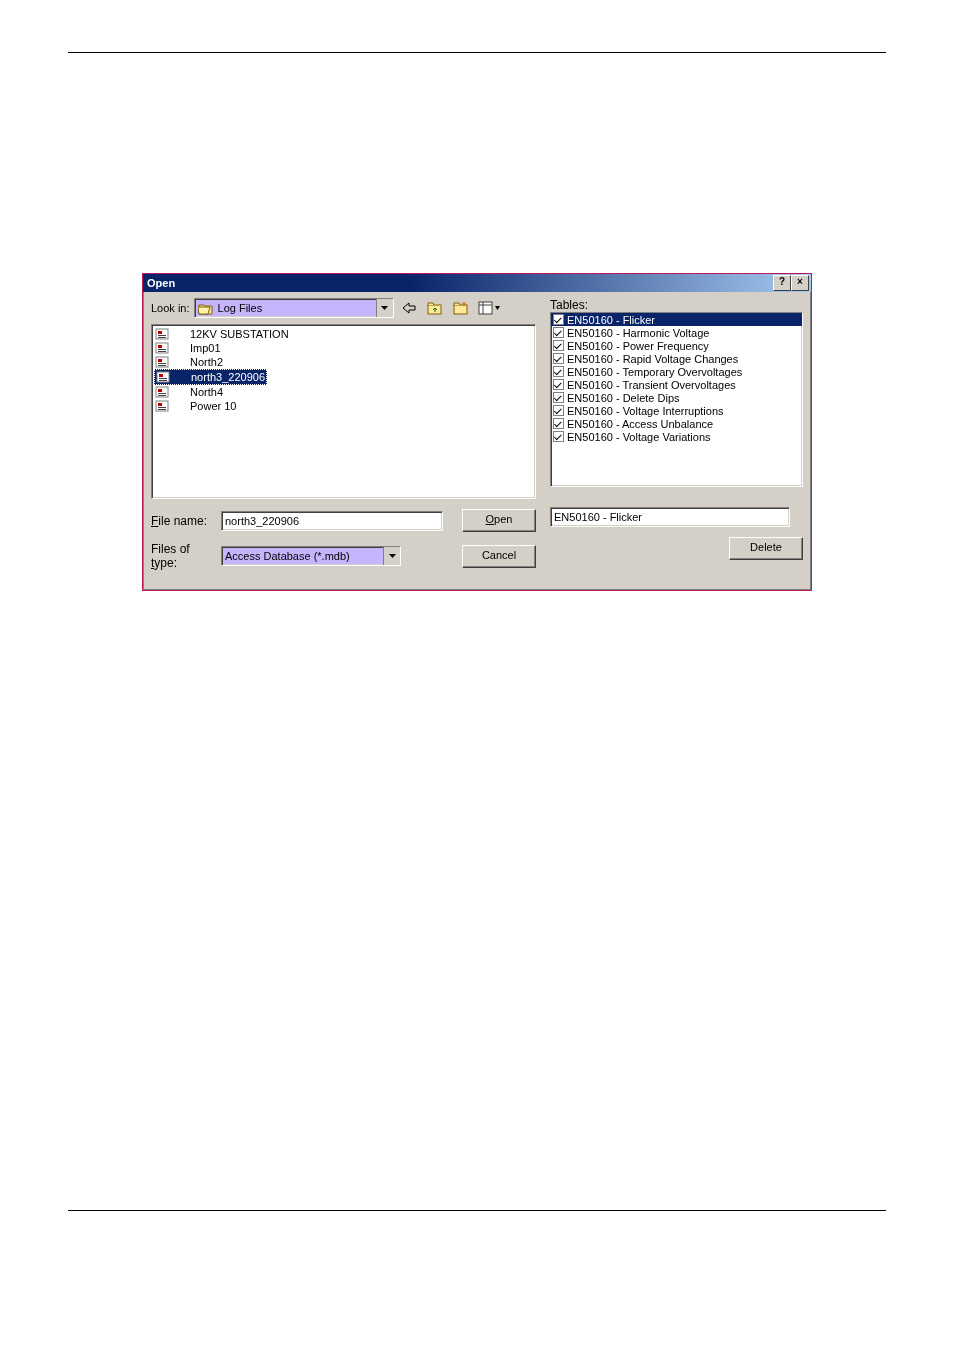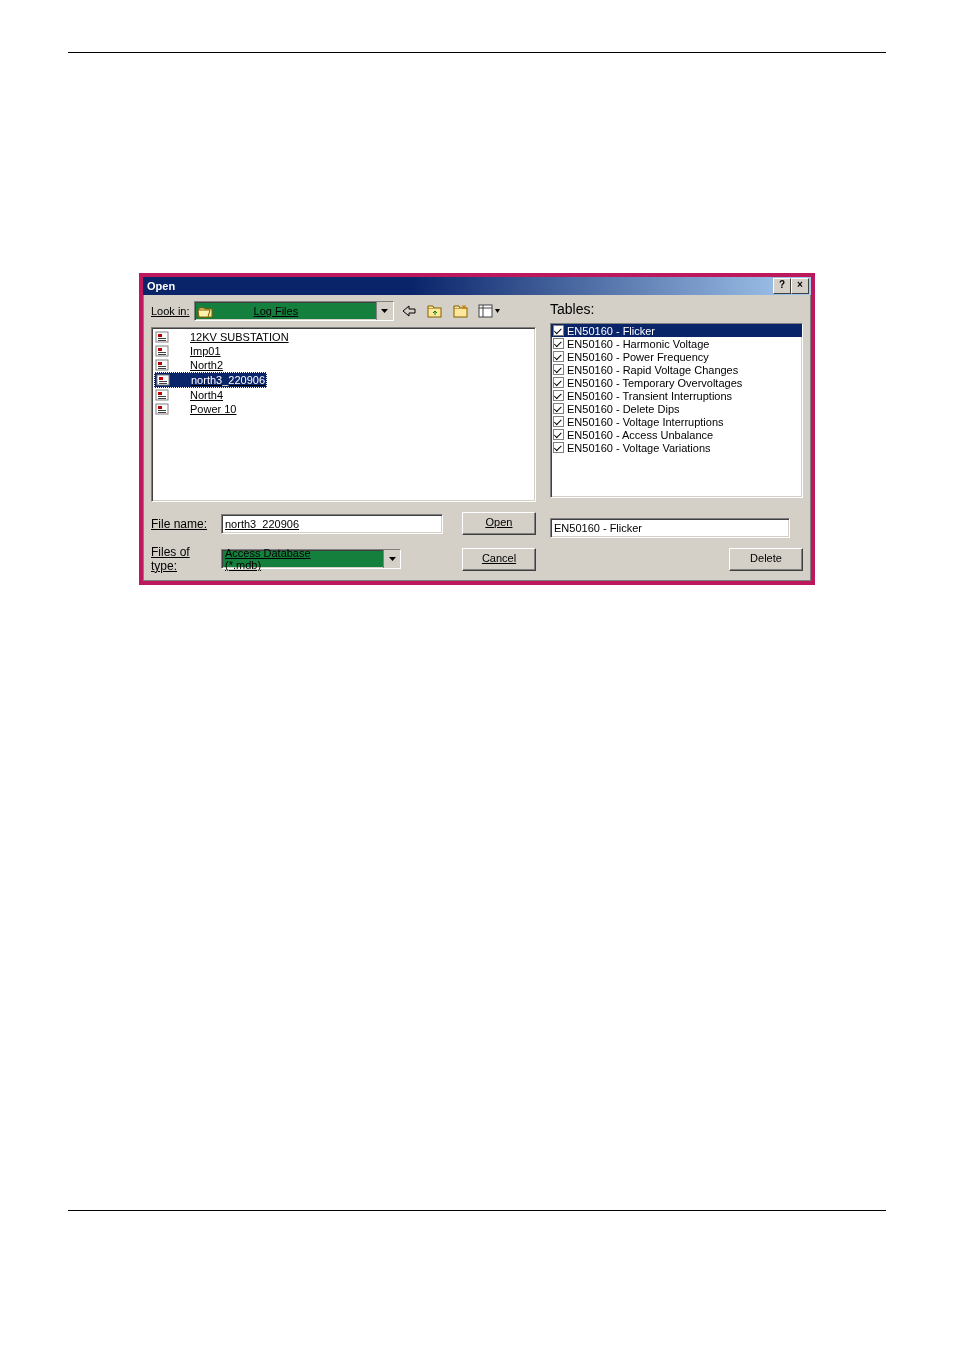--- a/index.html
+++ b/index.html
@@ -1,46 +1,46 @@
 <!DOCTYPE html>
 <html><head>
 <meta charset="utf-8">
 <style>
   html,body{margin:0;padding:0;background:#fff;font-family:"Tahoma","Segoe UI",Arial,sans-serif;font-size:11px;color:#000;}
   .page{width:954px;min-height:1351px;margin:0 auto;position:relative;box-sizing:border-box;padding:52px 68px;}
   .rule{border:none;border-top:1px solid #000;margin:0;}
   .top-rule{margin-bottom:220px;}
   .bottom-rule{position:absolute;left:68px;right:68px;bottom:140px;}
-  .dialog{width:668px;border:4px solid #be185d;background:#d4d0c8;margin:0 auto;box-shadow:0 0 0 1px #808080 inset;}
+  .dialog{width:668px;border:1px solid #be185d;background:#d4d0c8;margin:0 auto;box-shadow:0 0 0 1px #808080 inset;}
   .titlebar{height:18px;background:linear-gradient(to right,#0a246a 0%,#0a246a 40%,#a6caf0 100%);display:flex;align-items:center;justify-content:space-between;padding:0 2px;}
   .titlebar .title{color:#fff;font-weight:bold;font-size:11px;padding-left:2px;}
   .titlebar .winbtns{display:flex;gap:0;}
   .winbtn{width:16px;height:14px;background:#d4d0c8;border:1px solid #fff;border-right-color:#404040;border-bottom-color:#404040;font-size:10px;line-height:12px;text-align:center;font-family:Arial,sans-serif;font-weight:bold;cursor:default;}
   .body{display:flex;}
-  .left{flex:0 0 401px;border-right:none;padding:6px 8px 8px 8px;box-sizing:border-box;text-decoration:underline;}
+  .left{flex:0 0 401px;border-right:none;padding:6px 8px 20px 8px;box-sizing:border-box;}
   .right{flex:1;padding:6px 8px 8px 6px;box-sizing:border-box;}
   .toolbar{display:flex;align-items:center;gap:4px;margin-bottom:6px;}
   .lbl{font-size:11px;}
-  .combo{height:20px;background:#15803d;border:1px solid #808080;border-right-color:#fff;border-bottom-color:#fff;box-shadow:inset 1px 1px 0 #404040,inset -1px -1px 0 #d4d0c8;display:flex;align-items:center;box-sizing:border-box;gap:36px;}
+  .combo{height:20px;background:#c4b5fd;border:1px solid #808080;border-right-color:#fff;border-bottom-color:#fff;box-shadow:inset 1px 1px 0 #404040,inset -1px -1px 0 #d4d0c8;display:flex;align-items:center;box-sizing:border-box;}
   .combo.lookin{width:200px;}
   .combo .folder-ic{margin:0 4px 0 3px;}
   .combo .txt{flex:1;font-size:11px;}
   .combo .drop{width:16px;height:100%;background:#d4d0c8;border-left:1px solid #808080;display:flex;align-items:center;justify-content:center;}
   .tbtn{width:22px;height:20px;display:flex;align-items:center;justify-content:center;cursor:default;}
   .filepane{height:175px;background:#fff;border:1px solid #808080;border-right-color:#fff;border-bottom-color:#fff;box-shadow:inset 1px 1px 0 #404040,inset -1px -1px 0 #d4d0c8;padding:2px;box-sizing:border-box;overflow:hidden;}
   .fileitem{display:flex;align-items:center;height:14px;padding:0 1px;gap:21px;width:max-content;}
   .fileitem.selected{background:#0a246a;color:#fff;border:1px dotted #fff;box-sizing:border-box;height:16px;}
   .db-ic{font-size:10px;width:14px;height:12px;display:inline-flex;align-items:center;justify-content:center;}
   .formrow{display:flex;align-items:center;margin-top:10px;gap:6px;}
   .formrow .rlabel{width:64px;font-size:12px;}
   .textinput{height:20px;background:#fff;border:1px solid #808080;border-right-color:#fff;border-bottom-color:#fff;box-shadow:inset 1px 1px 0 #404040,inset -1px -1px 0 #d4d0c8;padding:0 3px;font-size:11px;box-sizing:border-box;line-height:18px;}
   .textinput.fname{width:222px;}
   .typecombo{width:180px;}
   .btn{width:72px;height:21px;background:#d4d0c8;border:1px solid #fff;border-right-color:#404040;border-bottom-color:#404040;box-shadow:inset -1px -1px 0 #808080;font-size:11px;text-align:center;line-height:19px;cursor:default;}
-  .tables-lbl{font-size:14px;margin-bottom:6px;display:block;}
+  .tables-lbl{font-size:12px;display:block;}
   .tablepane{height:175px;background:#fff;border:1px solid #808080;border-right-color:#fff;border-bottom-color:#fff;box-shadow:inset 1px 1px 0 #404040,inset -1px -1px 0 #d4d0c8;padding:0;box-sizing:border-box;overflow:hidden;}
   .trow{display:flex;align-items:center;height:13px;padding:0 2px;gap:3px;font-size:11px;}
   .trow.sel{background:#0a246a;color:#fff;}
   .chk{width:11px;height:11px;background:#fff;border:1px solid #808080;box-sizing:border-box;display:inline-flex;align-items:center;justify-content:center;}
   .chk::after{content:"";width:6px;height:3px;border-left:1.5px solid #000;border-bottom:1.5px solid #000;transform:rotate(-45deg) translate(0px,-1px);}
   .trow.sel .chk{background:#fff;}
   .selected-table{width:240px;margin-top:10px;}
   svg{display:block;}
   .underline{text-decoration:underline;}
 </style>
@@ -218,21 +218,21 @@
             <div class="trow">
               <span class="chk"></span>
               <span>EN50160 - Rapid Voltage Changes</span>
             </div>
             <div class="trow">
               <span class="chk"></span>
               <span>EN50160 - Temporary Overvoltages</span>
             </div>
             <div class="trow">
               <span class="chk"></span>
-              <span>EN50160 - Transient Interruptions</span>
+              <span>EN50160 - Transient Overvoltages</span>
             </div>
             <div class="trow">
               <span class="chk"></span>
               <span>EN50160 - Delete Dips</span>
             </div>
             <div class="trow">
               <span class="chk"></span>
               <span>EN50160 - Voltage Interruptions</span>
             </div>
             <div class="trow">

